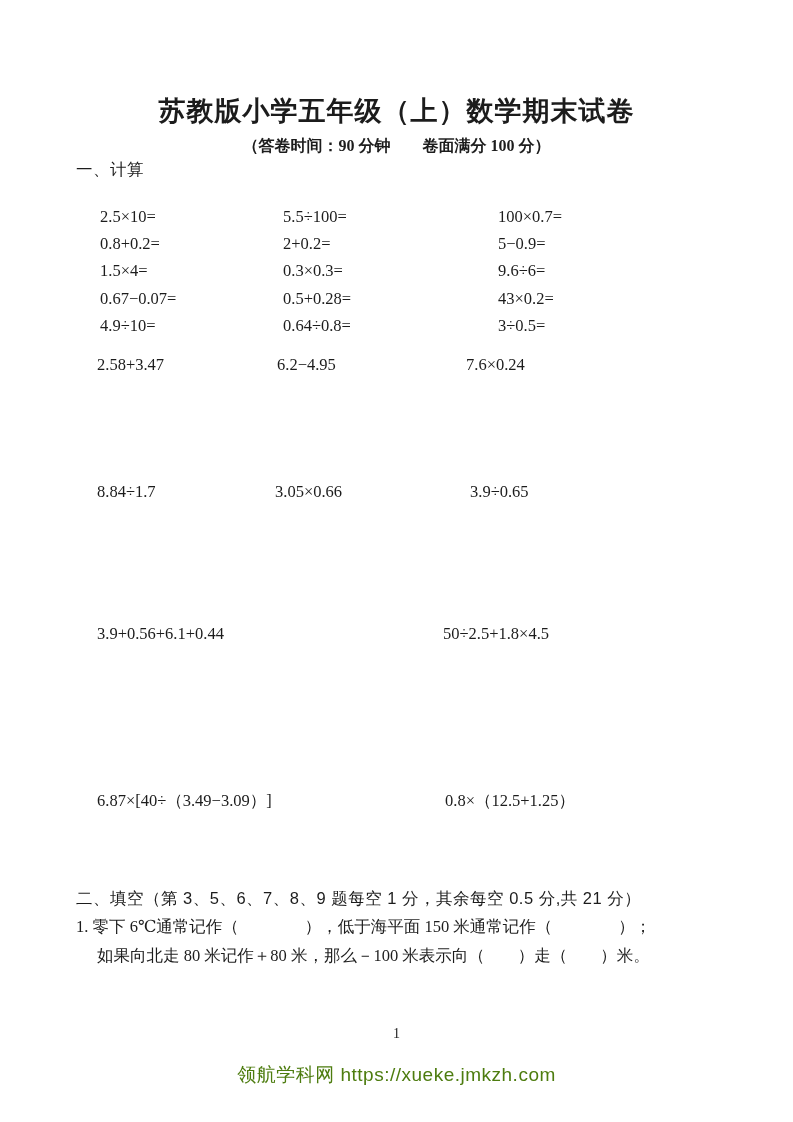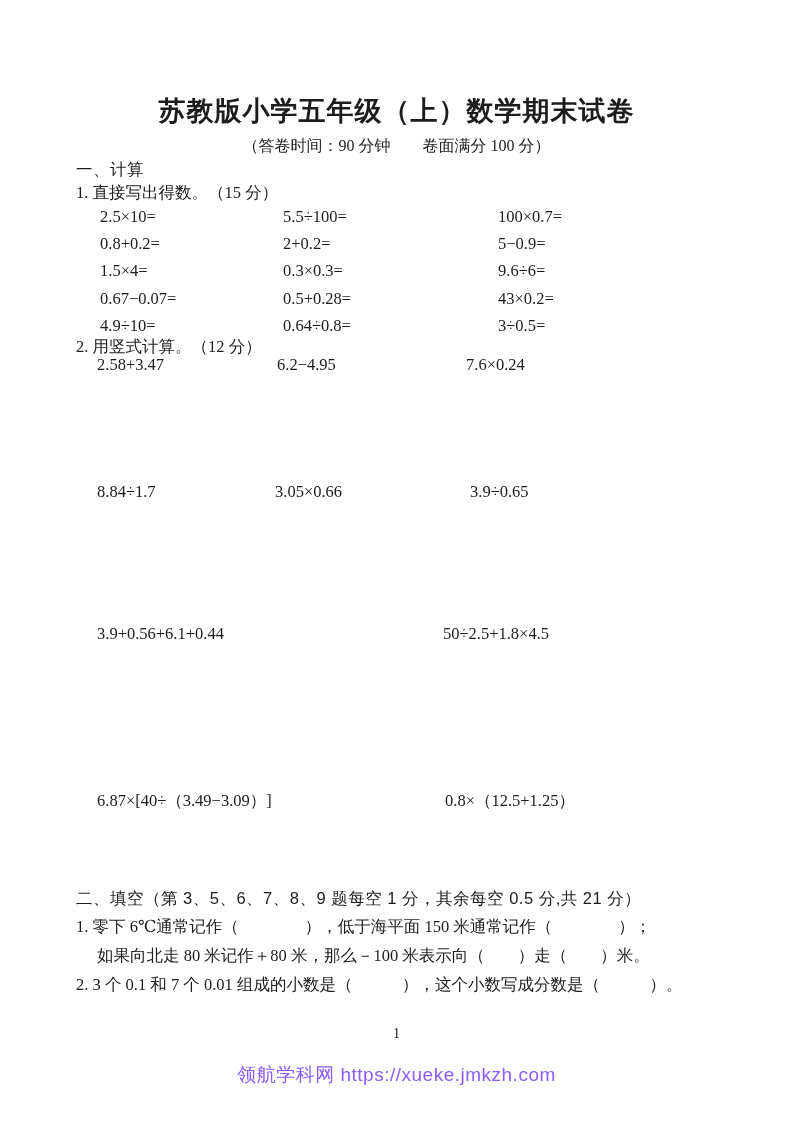--- a/index.html
+++ b/index.html
@@ -31,48 +31,48 @@
     font-weight:bold;
     font-size:27px;
     letter-spacing:1px;
   }
   .doc-subtitle{
     position:absolute;
     left:0;right:0;top:136px;
     text-align:center;
     font-size:16px;
     white-space:pre;
+    font-weight:bold;
   }
   .page-num{
     position:absolute;
     left:0;right:0;top:1026px;
     text-align:center;
     font-size:14px;
   }
   .watermark{
     position:absolute;
     left:0;right:0;top:1062px;
     text-align:center;
     font-family:"Liberation Sans","DejaVu Sans",sans-serif;
     font-size:19px;
-    color:#8b5cf6;
+    color:#4d7c0f;
     letter-spacing:0.5px;
   }
 </style>
 </head>
 <body>
 
 <div class="page">
 
   <div class="doc-title">苏教版小学五年级（上）数学期末试卷</div>
   <div class="doc-subtitle">（答卷时间：90 分钟　　卷面满分 100 分）</div>
 
   <div class="t heading" style="top:159px;left:76px">一、计算</div>
 
-  <div class="t" style="top:183px;left:76px">1. 直接写出得数。（15 分）</div>
 
   <span class="t" style="top:207px;left:100px">2.5×10=</span>
   <span class="t" style="top:207px;left:283px">5.5÷100=</span>
   <span class="t" style="top:207px;left:498px">100×0.7=</span>
 
   <span class="t" style="top:234px;left:100px">0.8+0.2=</span>
   <span class="t" style="top:234px;left:283px">2+0.2=</span>
   <span class="t" style="top:234px;left:498px">5−0.9=</span>
 
   <span class="t" style="top:261px;left:100px">1.5×4=</span>
@@ -80,39 +80,37 @@
   <span class="t" style="top:261px;left:498px">9.6÷6=</span>
 
   <span class="t" style="top:289px;left:100px">0.67−0.07=</span>
   <span class="t" style="top:289px;left:283px">0.5+0.28=</span>
   <span class="t" style="top:289px;left:498px">43×0.2=</span>
 
   <span class="t" style="top:316px;left:100px">4.9÷10=</span>
   <span class="t" style="top:316px;left:283px">0.64÷0.8=</span>
   <span class="t" style="top:316px;left:498px">3÷0.5=</span>
 
-  <div class="t" style="top:337px;left:76px">2. 用竖式计算。（12 分）</div>
 
   <span class="t" style="top:355px;left:97px">2.58+3.47</span>
   <span class="t" style="top:355px;left:277px">6.2−4.95</span>
   <span class="t" style="top:355px;left:466px">7.6×0.24</span>
 
   <span class="t" style="top:482px;left:97px">8.84÷1.7</span>
   <span class="t" style="top:482px;left:275px">3.05×0.66</span>
   <span class="t" style="top:482px;left:470px">3.9÷0.65</span>
 
 
   <span class="t" style="top:624px;left:97px">3.9+0.56+6.1+0.44</span>
   <span class="t" style="top:624px;left:443px">50÷2.5+1.8×4.5</span>
 
   <span class="t" style="top:791px;left:97px">6.87×[40÷（3.49−3.09）]</span>
   <span class="t" style="top:791px;left:445px">0.8×（12.5+1.25）</span>
 
   <div class="t heading" style="top:888px;left:76px">二、填空（第 3、5、6、7、8、9 题每空 1 分，其余每空 0.5 分,共 21 分）</div>
 
   <div class="t" style="top:917px;left:76px">1. 零下 6℃通常记作（　　　　），低于海平面 150 米通常记作（　　　　）；</div>
   <div class="t" style="top:946px;left:97px">如果向北走 80 米记作＋80 米，那么－100 米表示向（　　）走（　　）米。</div>
-  <div class="t" style="top:975px;left:76px">2. 3 个 0.1 和 7 个 0.01 组成的小数是（　　　），这个小数写成分数是（　　　）。</div>
 
   <div class="page-num">1</div>
   <div class="watermark">领航学科网 https://xueke.jmkzh.com</div>
 
 </div>
 
 </body></html>

